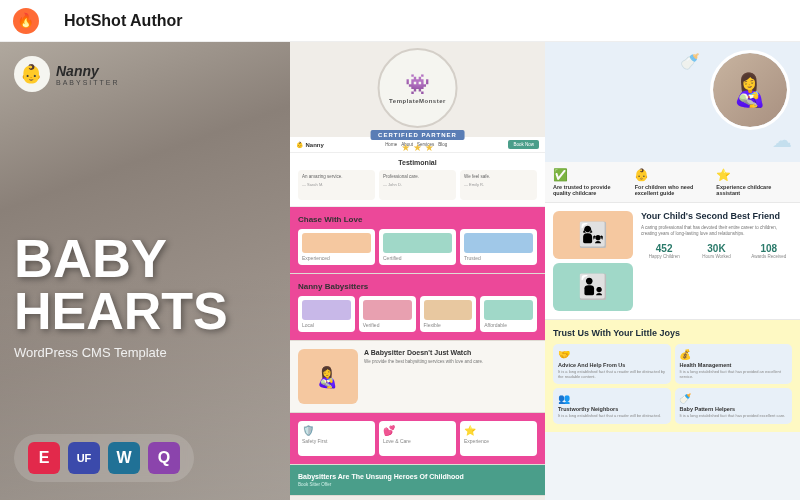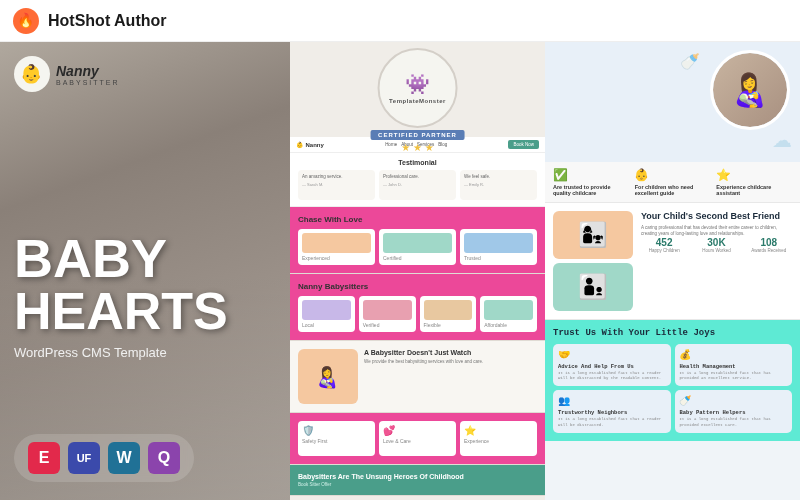--- a/index.html
+++ b/index.html
@@ -22,20 +22,21 @@
       border-bottom: 1px solid #eee;
     }
     #header-logo-icon {
       width: 28px;
       height: 28px;
     }
     #header-title {
       font-size: 16px;
       font-weight: 700;
       color: #1a1a1a;
+      margin-left: 16px;
     }
 
     
     #main-content {
       display: flex;
       height: 458px;
       width: 800px;
     }
 
     
@@ -372,23 +373,22 @@
     }
     #child-desc {
       font-size: 4.5px;
       color: #777;
       margin-top: 3px;
       line-height: 1.4;
     }
 
     
     #trust-section {
-      background: #5eead4;
+      background: #fef9c3;
       padding: 8px;
-      font-family: Liberation Mono, monospace;
     }
     #trust-title {
       font-size: 9px;
       font-weight: 700;
       color: #1a2a3a;
       margin-bottom: 6px;
     }
     #trust-grid {
       display: grid;
       grid-template-columns: 1fr 1fr;
@@ -689,21 +689,21 @@
 
       <div id="child-section">
         <div id="child-photos">
           <div class="child-photo swatch-peach" style="display:flex;align-items:center;justify-content:center;font-size:24px;">👩‍👧</div>
           <div class="child-photo swatch-mint" style="display:flex;align-items:center;justify-content:center;font-size:24px;">👨‍👦</div>
         </div>
         <div id="child-text">
           <div id="child-title">Your Child's Second Best Friend</div>
           <div id="child-desc">A caring professional that has devoted their entire career to children, creating years of long-lasting love and relationships.</div>
 
-          <div style="display:flex;gap:6px;">
+          <div style="display:flex;gap:6px;margin-top:6px;">
             <div class="stat-item">
               <div class="stat-num">452</div>
               <div class="stat-label">Happy Children</div>
             </div>
             <div class="stat-item">
               <div class="stat-num">30K</div>
               <div class="stat-label">Hours Worked</div>
             </div>
             <div class="stat-item">
               <div class="stat-num">108</div>

